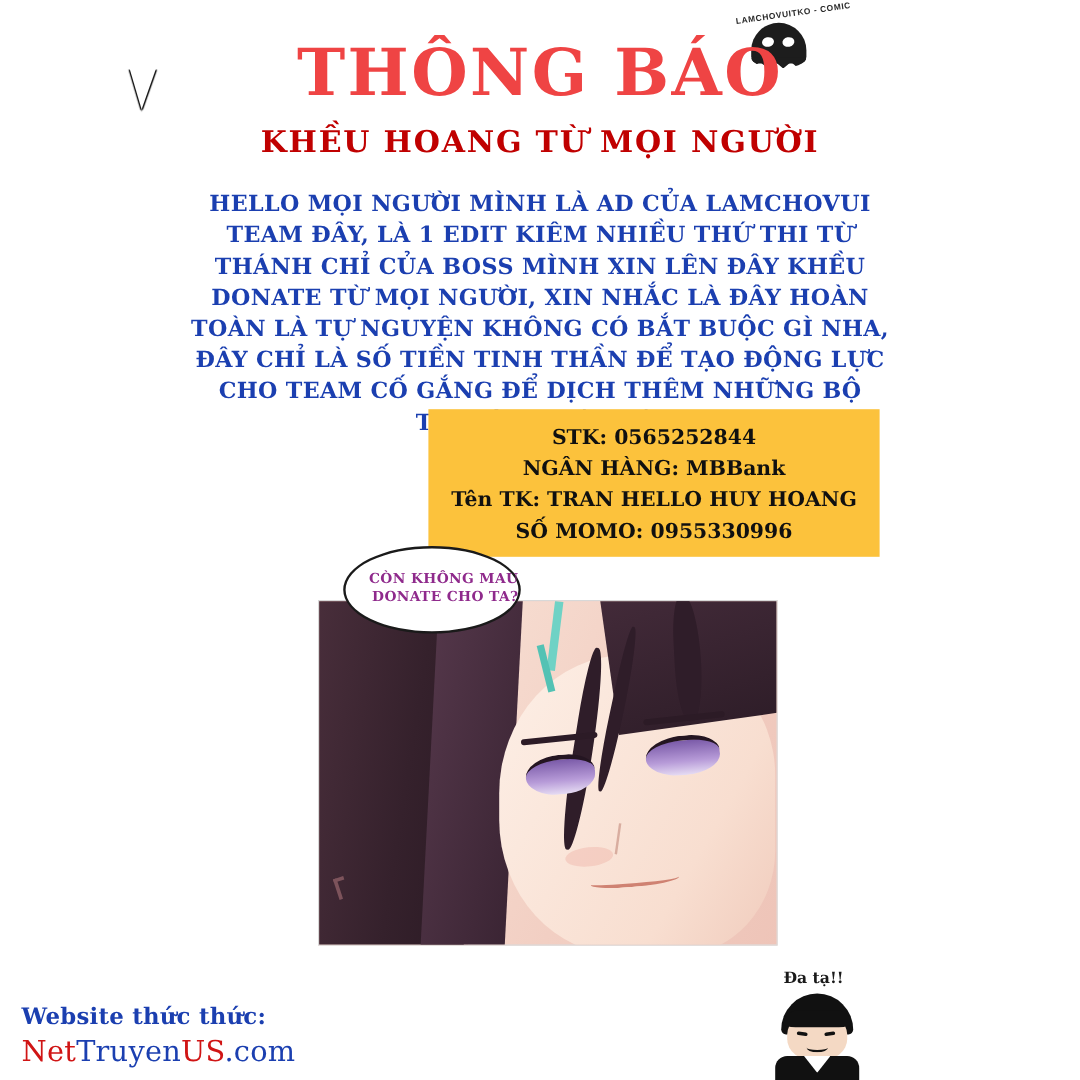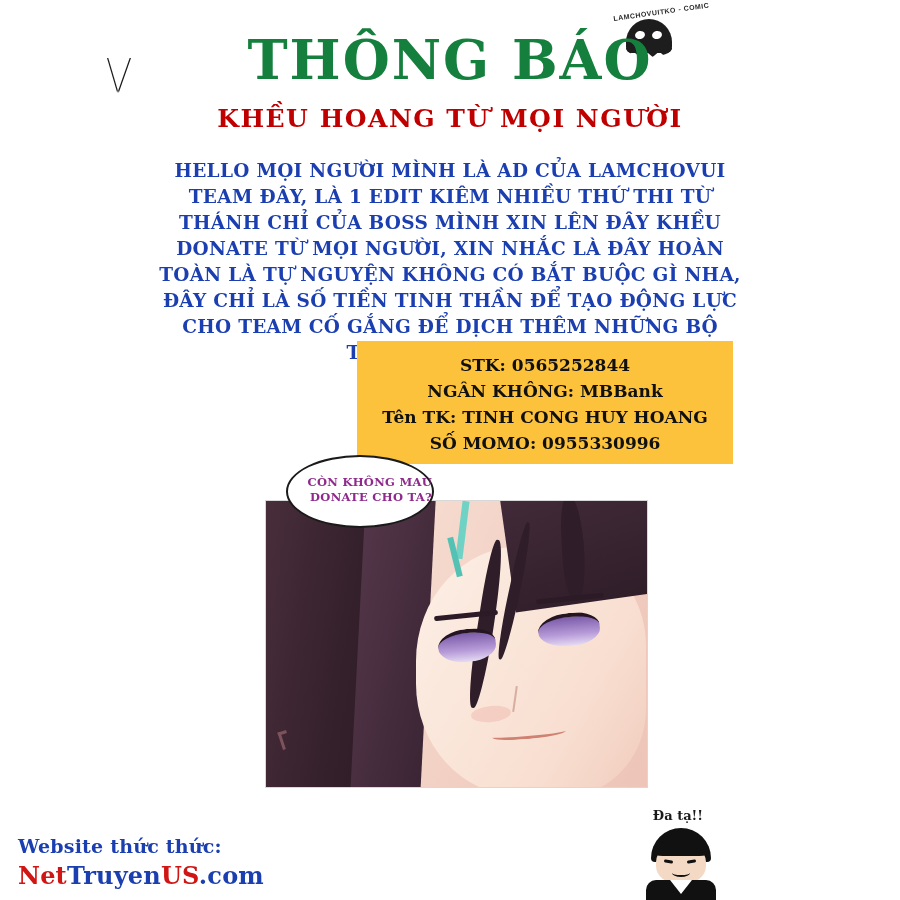--- a/index.html
+++ b/index.html
@@ -56,21 +56,21 @@
     transform: rotate(-12deg);
   }
   .ghost .eye.l { left: 9px; }
   .ghost .eye.r { left: 26px; }
 
   
   .title-main {
     position: absolute;
     top: 28px; left: 0; right: 0;
     text-align: center;
-    color: #15803d;
+    color: #ef4444;
     font-weight: bold;
     font-size: 54px;
     letter-spacing: 2px;
     font-family: "DejaVu Serif", serif;
   }
   .title-sub {
     position: absolute;
     top: 104px; left: 0; right: 0;
     text-align: center;
     color: #c00000;
@@ -331,21 +331,21 @@
   }
   .footer-line1 {
     color: #1b3fb0;
     font-weight: bold;
     font-size: 19px;
     letter-spacing: 0.2px;
     font-family: "DejaVu Serif", serif;
     margin-bottom: 4px;
   }
   .footer-brand {
-    font-weight: bold;
+    font-weight: normal;
     font-size: 24px;
     font-family: "DejaVu Serif", serif;
     letter-spacing: 0.2px;
   }
   .fb-net { color: #d01515; }
   .fb-truyen { color: #1b3fb0; }
   .fb-us { color: #d01515; }
   .fb-com { color: #1b3fb0; }
 </style>
 </head>
@@ -361,22 +361,22 @@
     </div>
   </div>
 
   <div class="title-main">THÔNG BÁO</div>
   <div class="title-sub">KHỀU HOANG TỪ MỌI NGƯỜI</div>
 
   <div class="blue-body">HELLO MỌI NGƯỜI MÌNH LÀ AD CỦA LAMCHOVUI TEAM ĐÂY, LÀ 1 EDIT KIÊM NHIỀU THỨ THI TỪ THÁNH CHỈ CỦA BOSS MÌNH XIN LÊN ĐÂY KHỀU DONATE TỪ MỌI NGƯỜI, XIN NHẮC LÀ ĐÂY HOÀN TOÀN LÀ TỰ NGUYỆN KHÔNG CÓ BẮT BUỘC GÌ NHA, ĐÂY CHỈ LÀ SỐ TIỀN TINH THẦN ĐỂ TẠO ĐỘNG LỰC CHO TEAM CỐ GẮNG ĐỂ DỊCH THÊM NHỮNG BỘ TRUYỆN KHÁC NÈ.</div>
 
   <div class="bank-box">
     <div class="bank-line">STK: 0565252844</div>
-    <div class="bank-line">NGÂN KHÔNG: MBBank</div>
-    <div class="bank-line">Tên TK: TINH CONG HUY HOANG</div>
+    <div class="bank-line">NGÂN HÀNG: MBBank</div>
+    <div class="bank-line">Tên TK: TRAN HELLO HUY HOANG</div>
     <div class="bank-line">SỐ MOMO: 0955330996</div>
   </div>
 
   <div class="panel">
     <div class="bg-left"></div>
     <div class="bg-right"></div>
     <div class="hair-mass hair-a"></div>
     <div class="hair-mass hair-b"></div>
     <div class="face"></div>
     <div class="hair-mass hair-c"></div>

